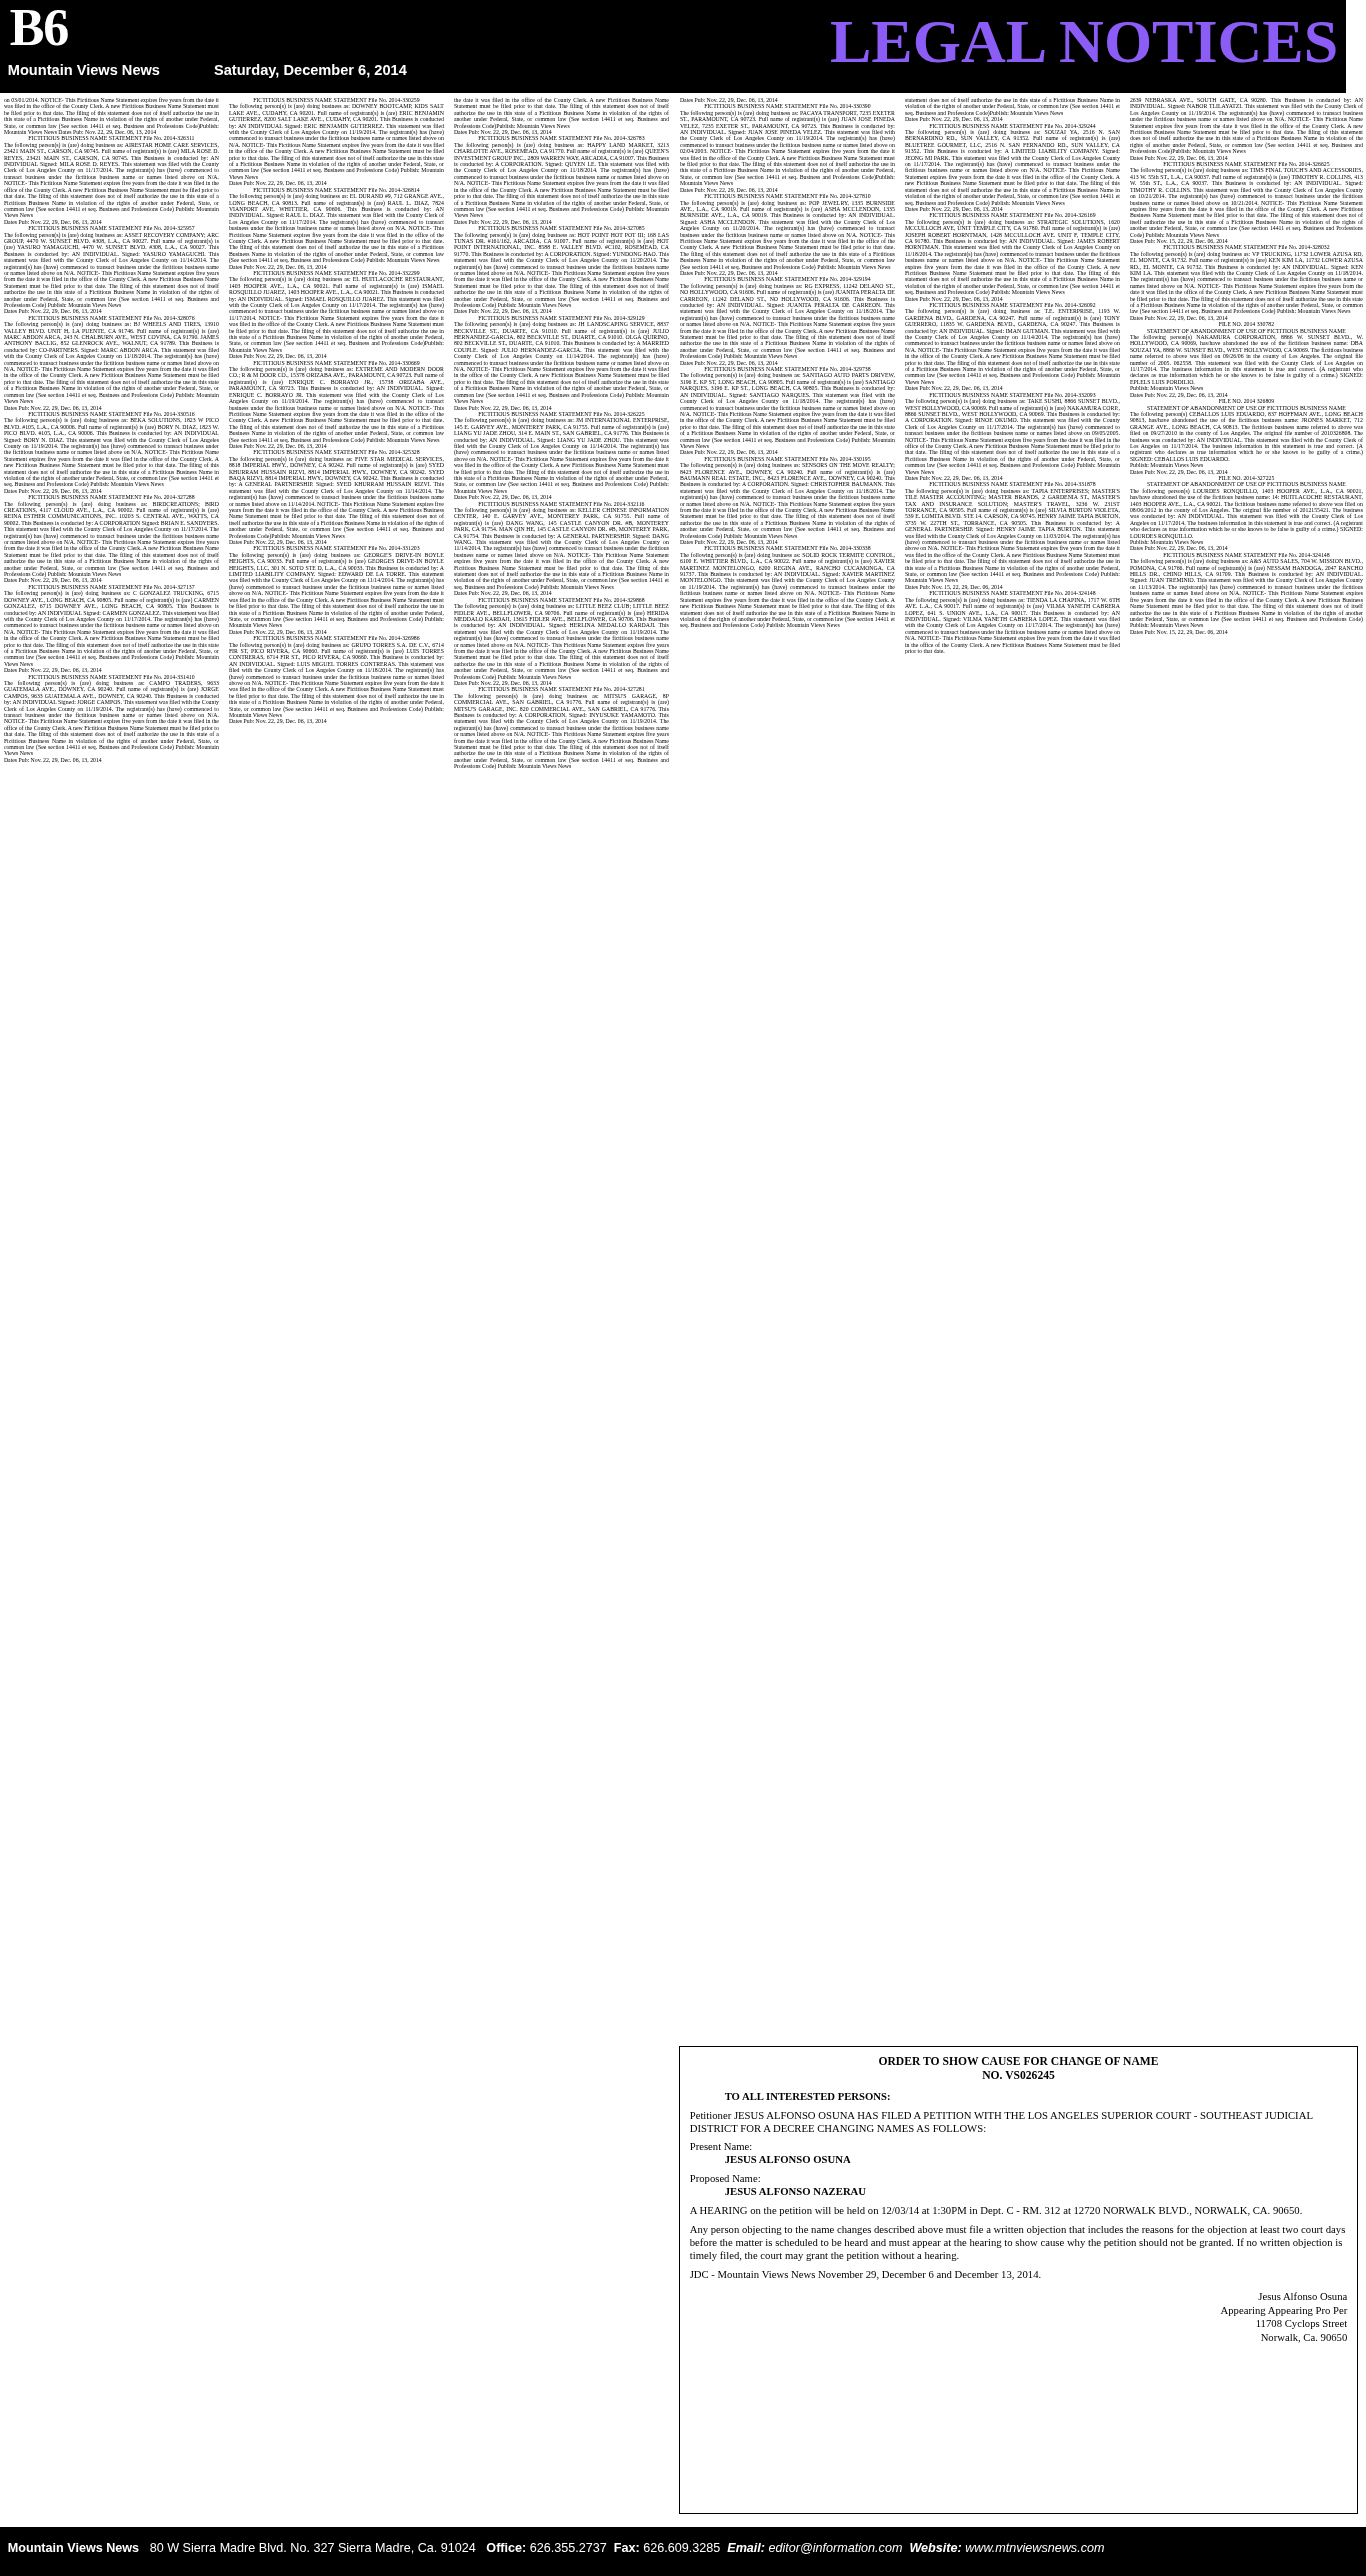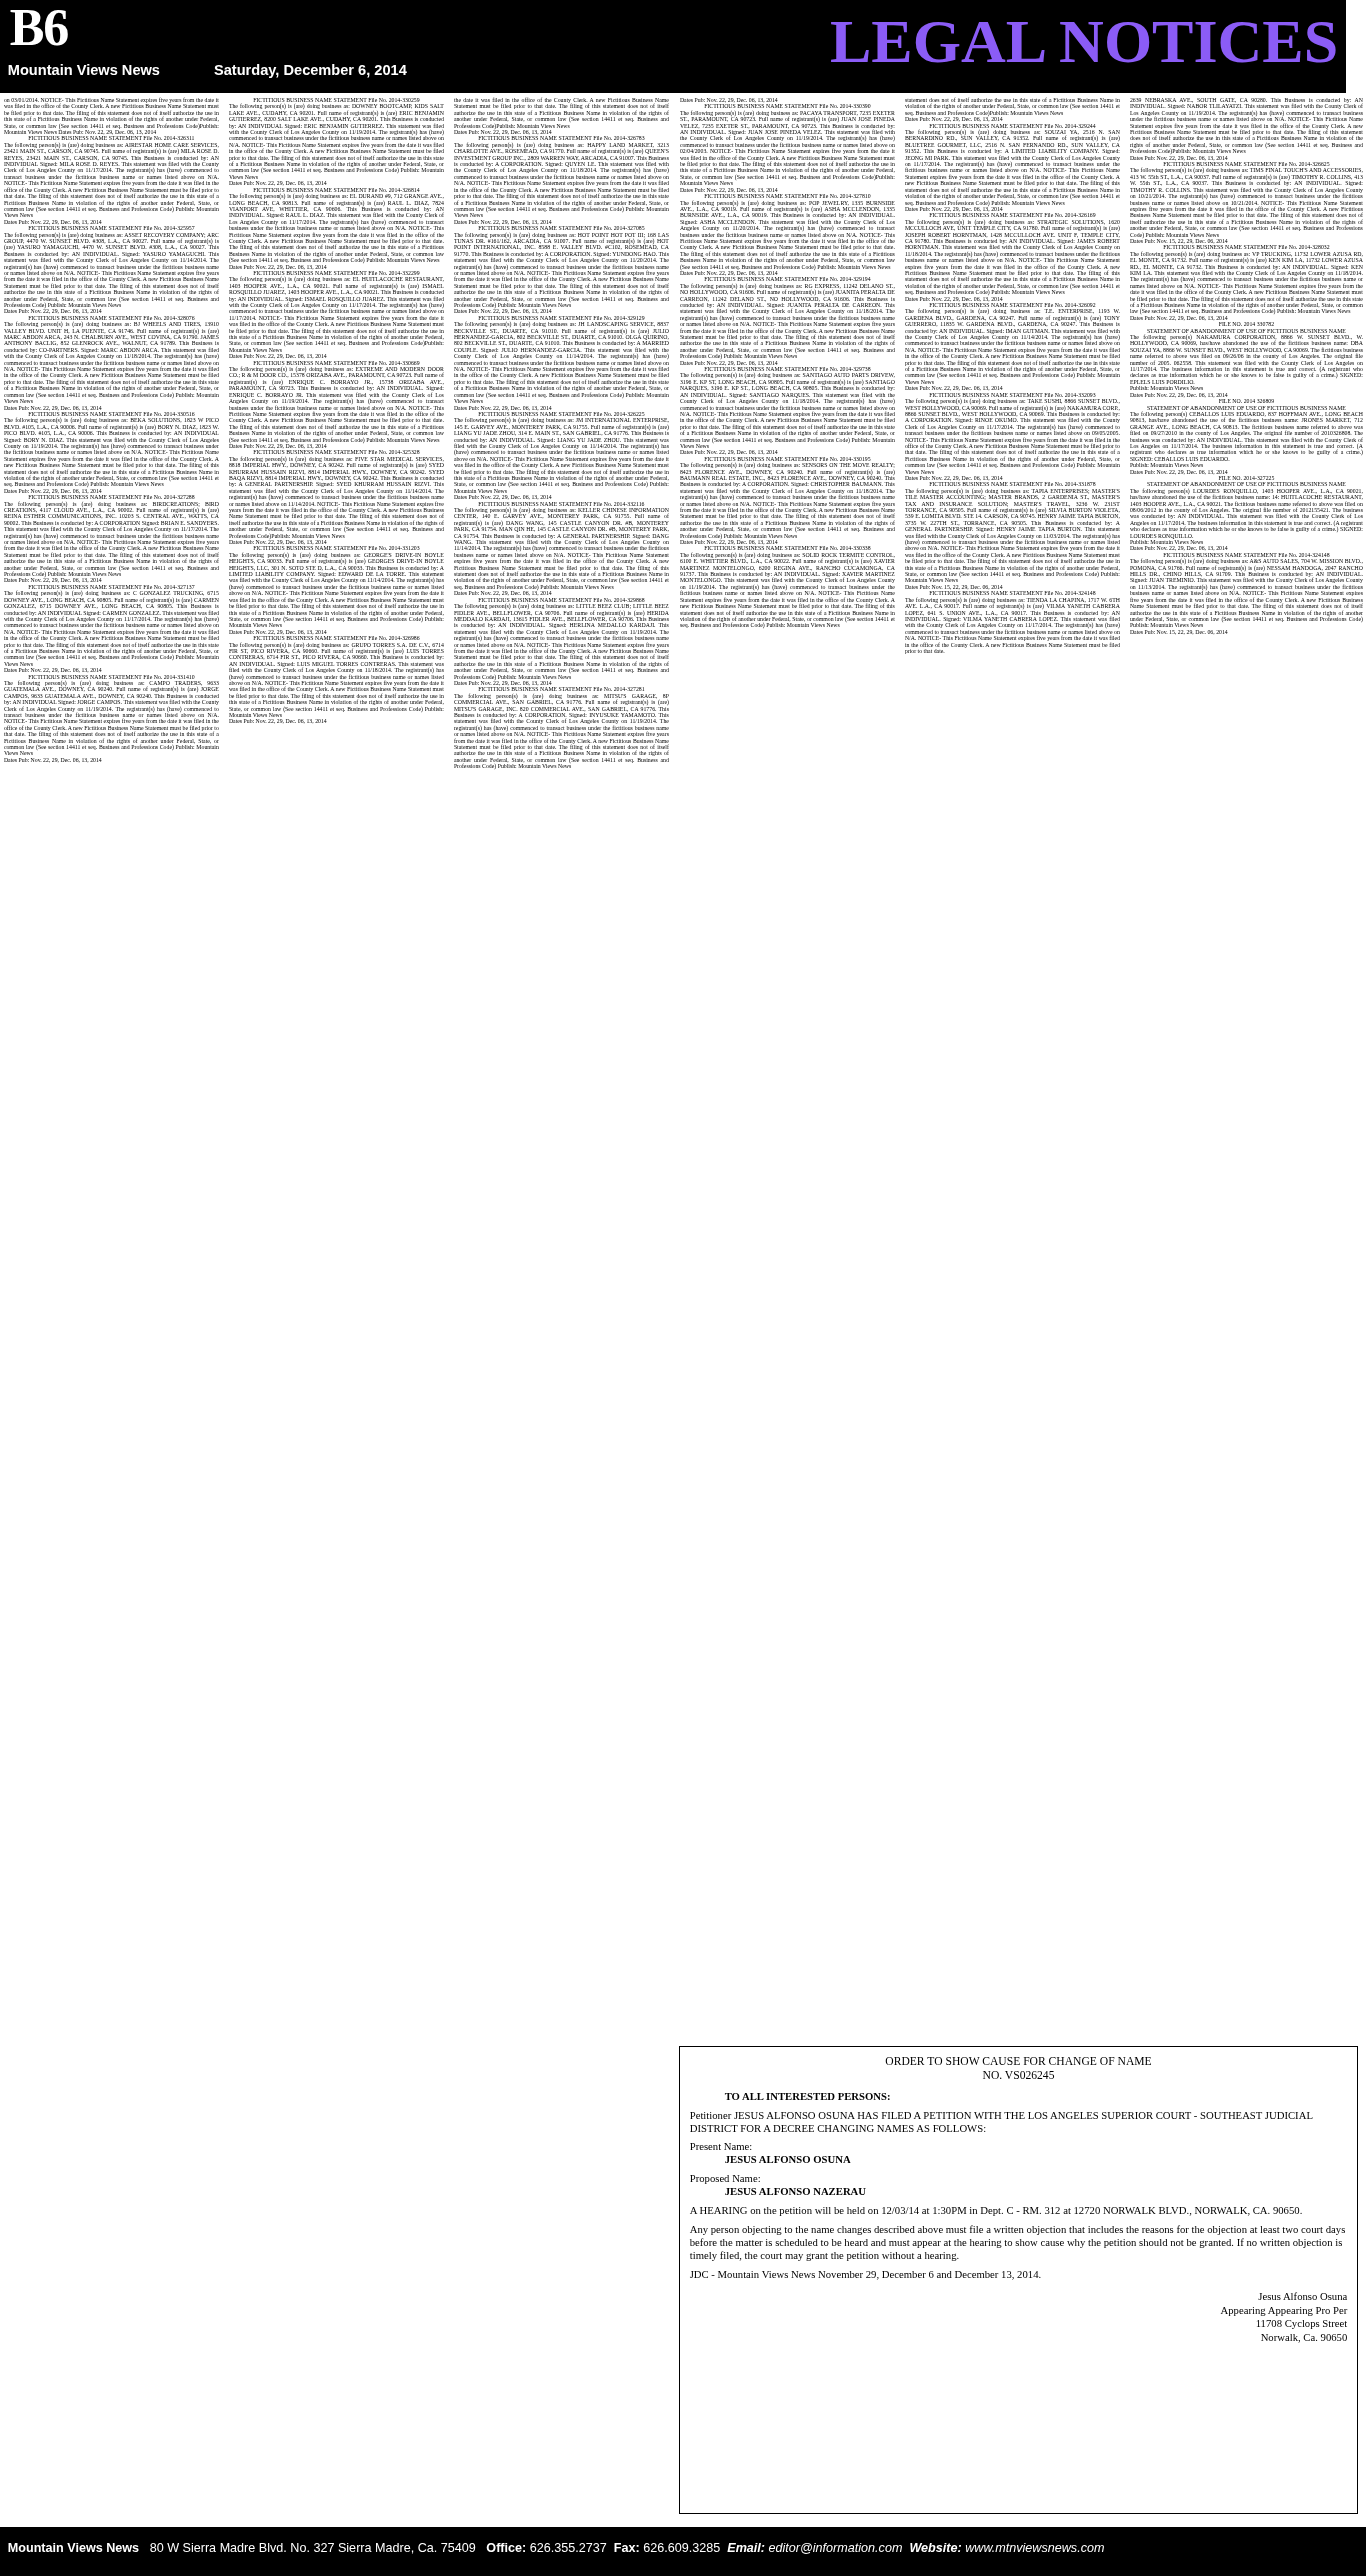--- a/index.html
+++ b/index.html
@@ -106,21 +106,21 @@
     height: 468px;
     border: 1.9px solid #000;
     background: #fff;
     padding: 7.8px 9.7px;
     font-family: "Liberation Serif", serif;
     font-size: 10.7px;
     line-height: 13px;
   }
   .legal-box .lb-title {
     text-align: center;
-    font-weight: normal;
+    font-weight: bold;
     font-size: 11.6px;
     line-height: 14.6px;
     margin-bottom: 5.8px;
   }
   .legal-box .lb-line { margin: 0 0 5.8px 0; }
   .legal-box .lb-bold { font-weight: bold; margin-left: 35px; }
   .legal-box .lb-sig {
     margin-top: 9.7px;
     text-align: right;
     line-height: 13.6px;
@@ -316,21 +316,21 @@
       <div>Jesus Alfonso Osuna</div>
       <div>Appearing Appearing Pro Per</div>
       <div>11708 Cyclops Street</div>
       <div>Norwalk, Ca. 90650</div>
     </div>
   </div>
 
   <div class="footer">
     <div class="footer-inner">
       <span>Mountain Views News</span>&nbsp;&nbsp;
-      <span class="plain">80 W Sierra Madre Blvd. No. 327  Sierra Madre, Ca. 75409</span>&nbsp;&nbsp;
+      <span class="plain">80 W Sierra Madre Blvd. No. 327  Sierra Madre, Ca. 91024</span>&nbsp;&nbsp;
       <span>Office:</span>
       <span class="plain">626.355.2737</span>&nbsp;
       <span>Fax:</span>
       <span class="plain">626.609.3285</span>&nbsp;
       <span class="ital">Email:</span>
       <span class="ital plain">editor@information.com</span>&nbsp;
       <span class="ital">Website:</span>
       <span class="ital plain">www.mtnviewsnews.com</span>
     </div>
   </div>

